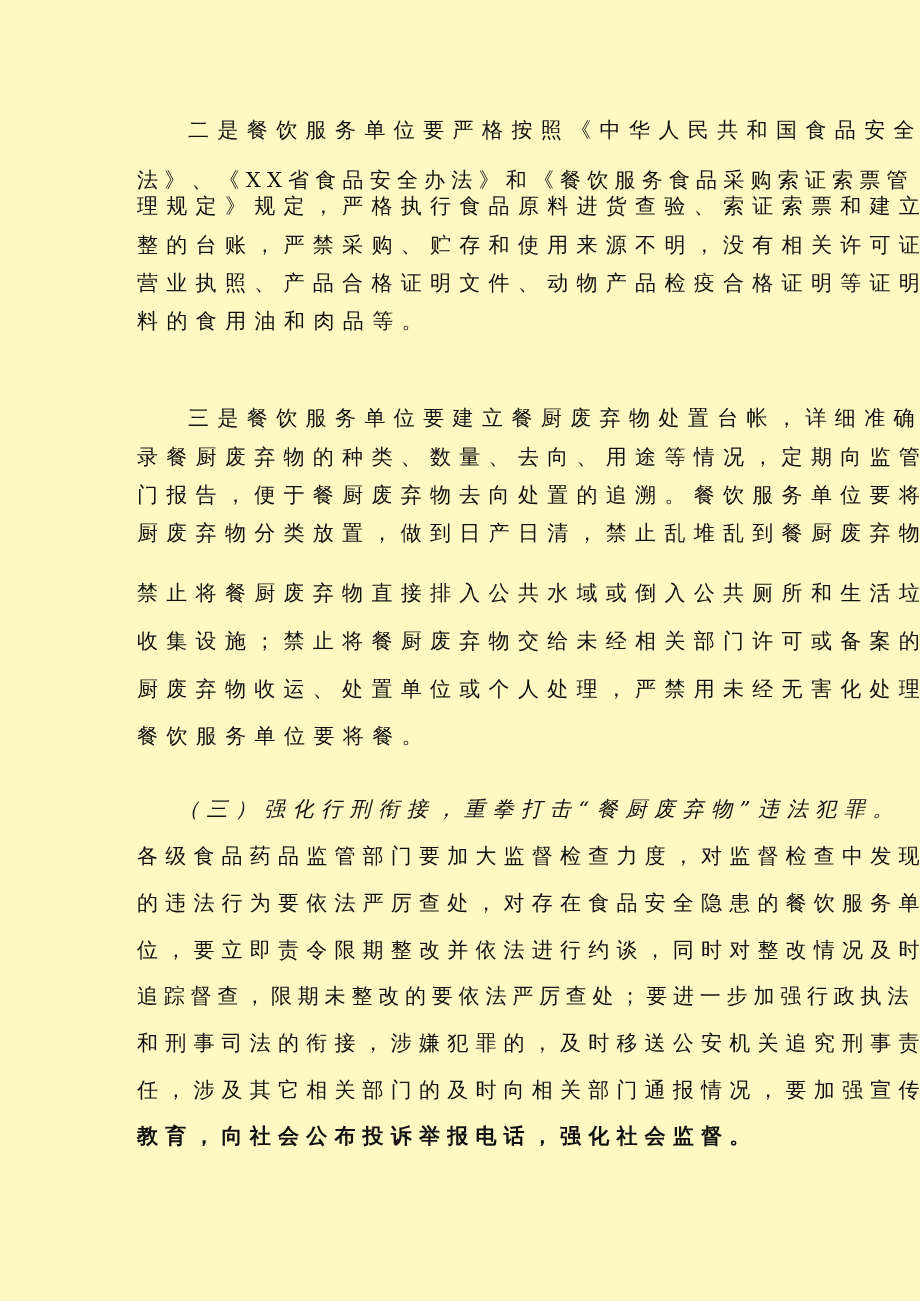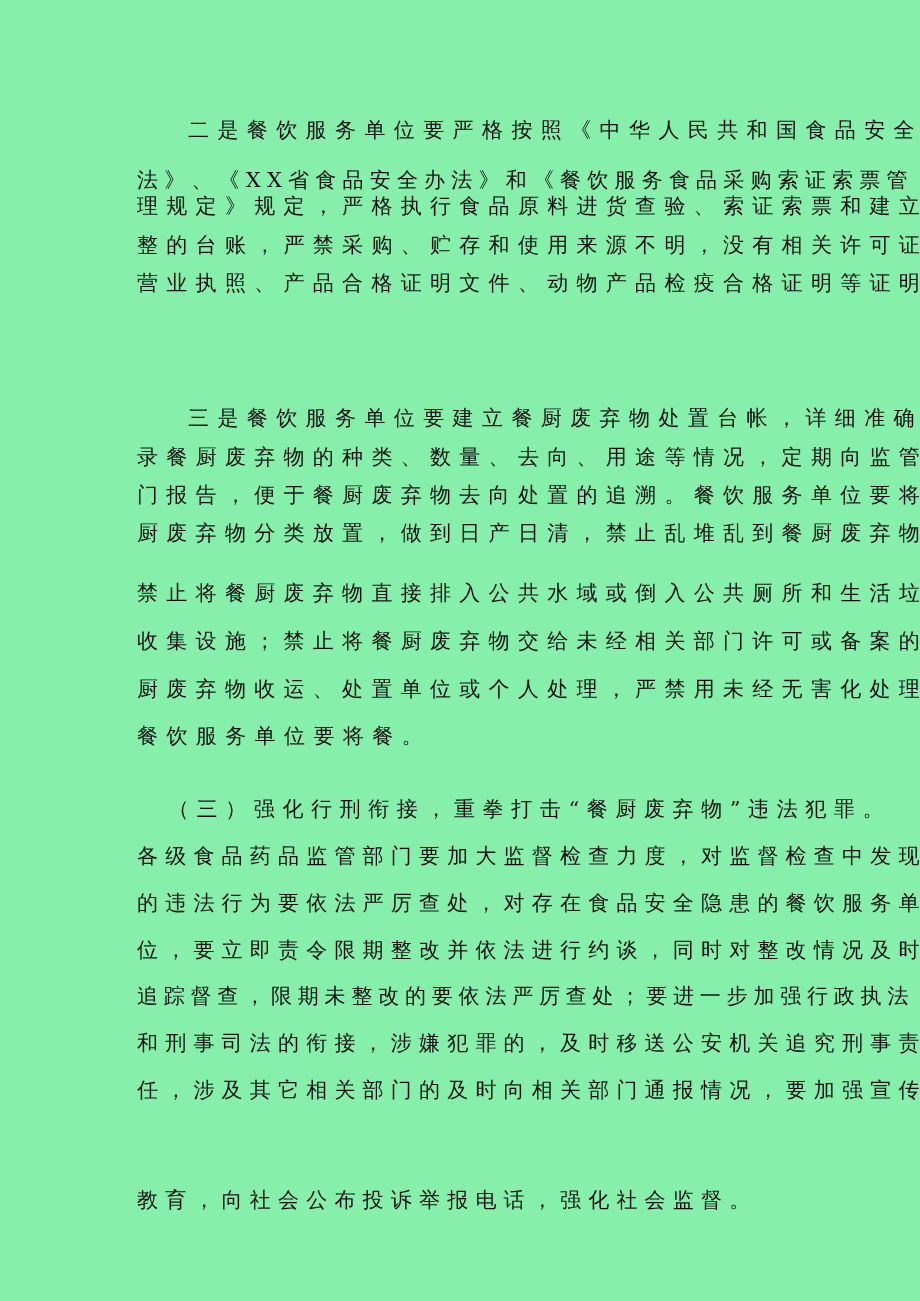--- a/index.html
+++ b/index.html
@@ -1,18 +1,18 @@
 <!DOCTYPE html>
 <html><head>
 <meta charset="utf-8">
 <style>
   html, body { margin: 0; padding: 0; background: #ffffff; }
   body { width: 920px; height: 1301px; position: relative; overflow: hidden; }
   .page {
-    position: absolute; left: 0; top: 0; width: 920px; height: 1301px; background: #86efac;
+    position: absolute; left: 0; top: 0; width: 920px; height: 1301px; background: #fef9c3;
   }
   .line {
     position: absolute;
     left: 137px;
     font-family: "DejaVu Serif", "Liberation Serif", serif;
     font-size: 21px;
     line-height: 26px;
     color: #111111;
     white-space: nowrap;
     letter-spacing: 8.4px;
@@ -21,31 +21,32 @@
 </head>
 <body>
 
 <div class="page">
 
   <div class="line" style="top:117px; left:188px;">二是餐饮服务单位要严格按照《中华人民共和国食品安全</div>
   <div class="line" style="top:167px; letter-spacing:6.2px;">法》、《XX省食品安全办法》和《餐饮服务食品采购索证索票管</div>
   <div class="line" style="top:193px; letter-spacing:8.3px;">理规定》规定，严格执行食品原料进货查验、索证索票和建立完</div>
   <div class="line" style="top:232px; letter-spacing:8.3px;">整的台账，严禁采购、贮存和使用来源不明，没有相关许可证、</div>
   <div class="line" style="top:270px; letter-spacing:8.3px;">营业执照、产品合格证明文件、动物产品检疫合格证明等证明材</div>
+  <div class="line" style="top:308px;">料的食用油和肉品等。</div>
 
   <div class="line" style="top:405px; left:188px;">三是餐饮服务单位要建立餐厨废弃物处置台帐，详细准确记</div>
   <div class="line" style="top:444px; letter-spacing:8.3px;">录餐厨废弃物的种类、数量、去向、用途等情况，定期向监管部</div>
   <div class="line" style="top:482px; letter-spacing:8.3px;">门报告，便于餐厨废弃物去向处置的追溯。餐饮服务单位要将餐</div>
   <div class="line" style="top:520px; letter-spacing:8.3px;">厨废弃物分类放置，做到日产日清，禁止乱堆乱到餐厨废弃物，</div>
   <div class="line" style="top:580px; letter-spacing:8.3px;">禁止将餐厨废弃物直接排入公共水域或倒入公共厕所和生活垃圾</div>
   <div class="line" style="top:628px; letter-spacing:8.3px;">收集设施；禁止将餐厨废弃物交给未经相关部门许可或备案的餐</div>
   <div class="line" style="top:676px; letter-spacing:8.3px;">厨废弃物收运、处置单位或个人处理，严禁用未经无害化处理的</div>
   <div class="line" style="top:723px;">餐饮服务单位要将餐。</div>
 
-  <div class="line" style="top:796px; left:168px; letter-spacing:7.6px;">（三）强化行刑衔接，重拳打击“餐厨废弃物”违法犯罪。</div>
+  <div class="line" style="top:796px; left:178px; letter-spacing:7.6px;font-style:italic;">（三）强化行刑衔接，重拳打击“餐厨废弃物”违法犯罪。</div>
   <div class="line" style="top:843px; letter-spacing:7.2px;">各级食品药品监管部门要加大监督检查力度，对监督检查中发现</div>
   <div class="line" style="top:890px; letter-spacing:7.2px;">的违法行为要依法严厉查处，对存在食品安全隐患的餐饮服务单</div>
   <div class="line" style="top:937px; letter-spacing:7.2px;">位，要立即责令限期整改并依法进行约谈，同时对整改情况及时</div>
   <div class="line" style="top:983px; letter-spacing:5.8px;font-family:Liberation Serif, serif;">追踪督查，限期未整改的要依法严厉查处；要进一步加强行政执法</div>
   <div class="line" style="top:1030px; letter-spacing:7.2px;">和刑事司法的衔接，涉嫌犯罪的，及时移送公安机关追究刑事责</div>
   <div class="line" style="top:1077px; letter-spacing:7.2px;">任，涉及其它相关部门的及时向相关部门通报情况，要加强宣传</div>
-  <div class="line" style="top:1187px; letter-spacing:7.2px;">教育，向社会公布投诉举报电话，强化社会监督。</div>
+  <div class="line" style="top:1123px; letter-spacing:7.2px;font-weight:bold;">教育，向社会公布投诉举报电话，强化社会监督。</div>
 </div>
 
 </body></html>

